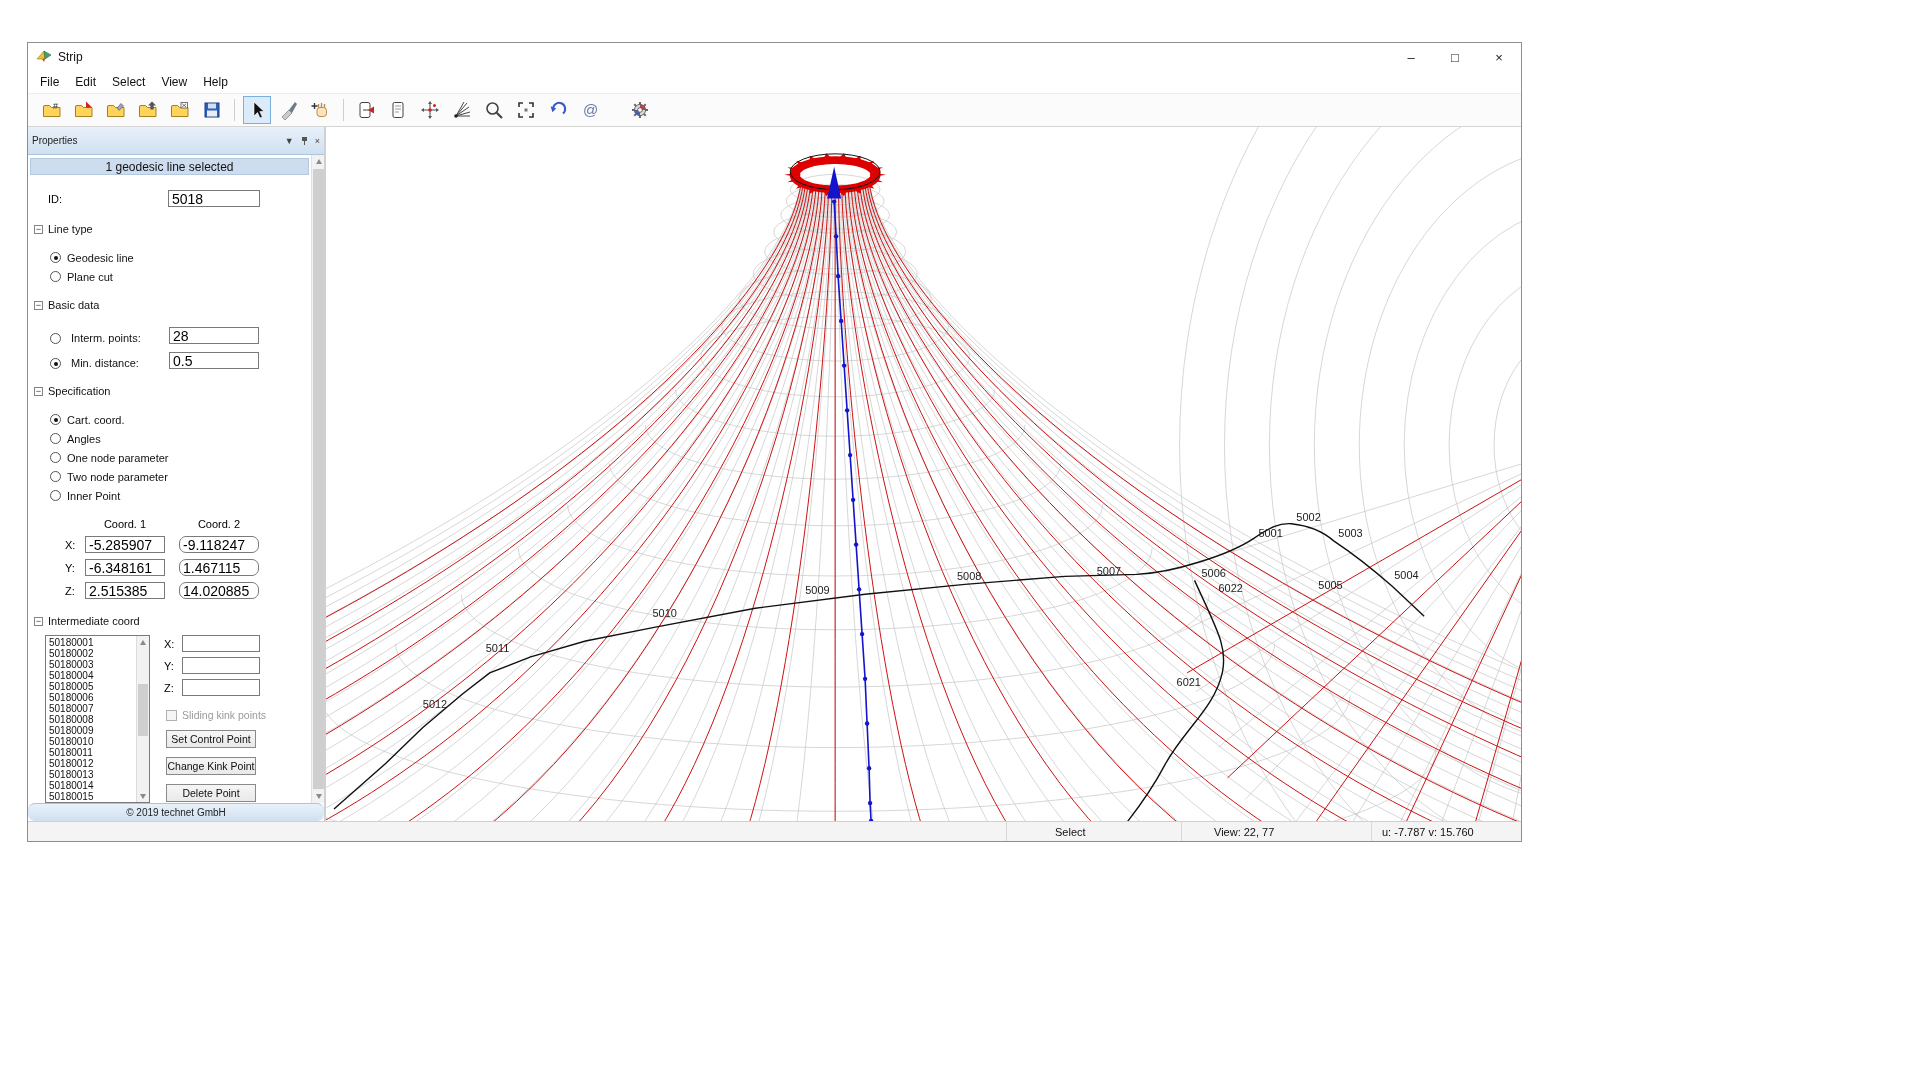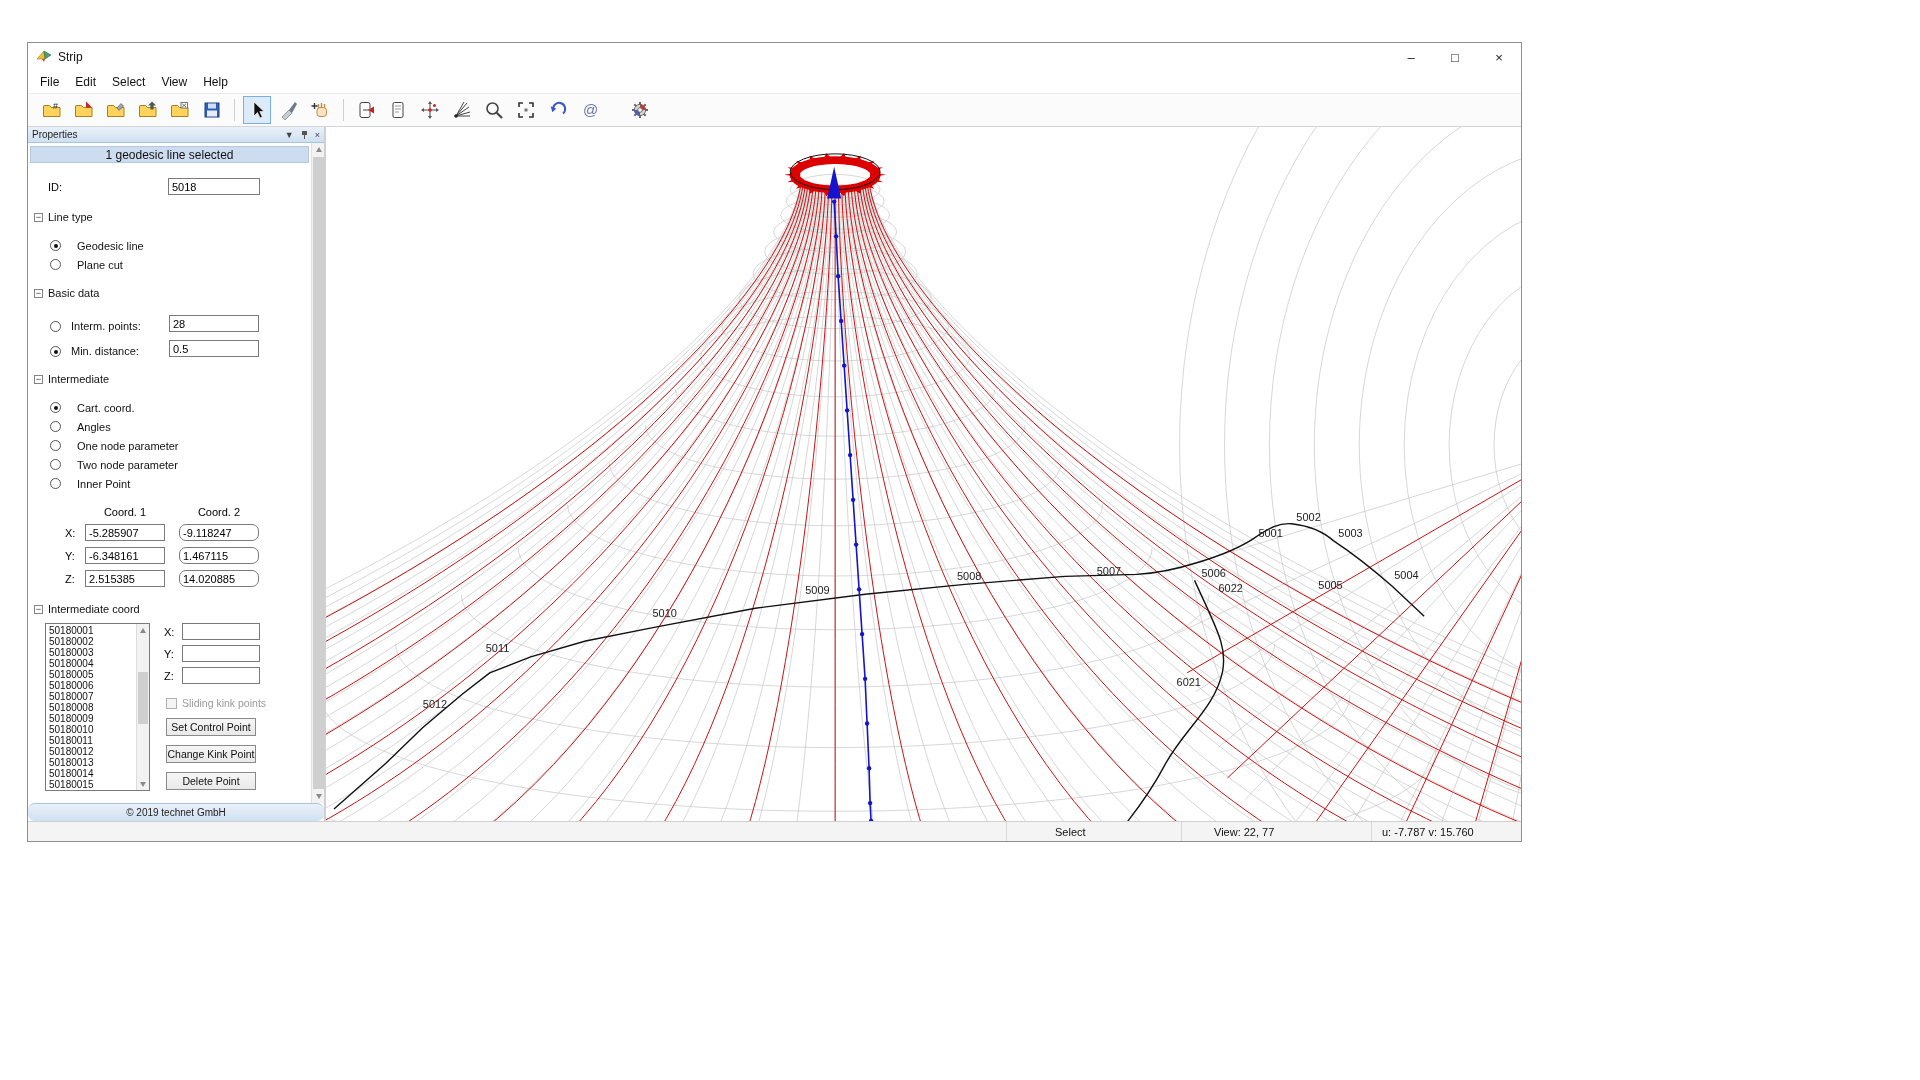--- a/index.html
+++ b/index.html
@@ -19,46 +19,46 @@
   .tbtn { width:28px; height:28px; display:flex; align-items:center; justify-content:center; margin:0 2px; border:1px solid transparent; }
   .tbtn.active { background:#dcebf9; border:1px solid #7ab0e0; }
   .tsep { width:1px; height:22px; background:#cfcfcf; margin:0 6px; }
   .tgap { width:18px; }
 
   
   .content { flex:1 1 auto; display:flex; min-height:0; }
 
   
   .props { width:298px; flex:0 0 auto; display:flex; flex-direction:column; border-right:2px solid #d0d0d0; background:#fff; }
-  .panel-header { height:16px; background:linear-gradient(#e9f1fa,#cfe0f1); border-bottom:1px solid #aac4de; display:flex; align-items:center; padding:0 4px; flex:0 0 auto; }
+  .panel-header { height:28px; background:linear-gradient(#e9f1fa,#cfe0f1); border-bottom:1px solid #aac4de; display:flex; align-items:center; padding:0 4px; flex:0 0 auto; }
   .panel-header .ph-title { font-size:10px; color:#222; }
   .ph-icons { margin-left:auto; display:flex; align-items:center; gap:6px; font-size:9px; color:#444; }
   .panel-footer { height:18px; background:linear-gradient(#e9f1fa,#cfe0f1); border-top:1px solid #aac4de; display:flex; align-items:center; justify-content:center; font-size:10px; color:#222; flex:0 0 auto;border-radius:7px; }
   .panel-body { flex:1 1 auto; position:relative; background:#fff; padding-right:13px; overflow:hidden; }
 
   .pscroll { position:absolute; right:0; top:0; bottom:0; width:13px; background:#f2f2f2; border-left:1px solid #e0e0e0; }
   .pscroll .arr { position:absolute; left:0; width:13px; height:13px; display:flex; align-items:center; justify-content:center; }
   .pscroll .arr.up { top:0; } .pscroll .arr.down { bottom:0; }
   .tri-up { width:0;height:0;border-left:3.5px solid transparent;border-right:3.5px solid transparent;border-bottom:5px solid #8a8a8a; }
   .tri-down { width:0;height:0;border-left:3.5px solid transparent;border-right:3.5px solid transparent;border-top:5px solid #8a8a8a; }
   .pscroll .thumb { position:absolute; left:1px; top:14px; bottom:14px; width:11px; background:#cfcfcf; }
 
   .banner { margin:3px 2px 0 2px; height:17px; background:#cdddef; border:1px solid #b3c9e0; display:flex; align-items:center; justify-content:center; font-size:12px; color:#111; }
 
   .row { display:flex; align-items:center; }
   .id-row { margin:15px 0 0 20px; }
   .id-row .lbl { width:120px; font-size:11px; }
-  input.field { height:17px; border:1px solid #7a7a7a; background:#fff; font-family:"Liberation Sans",sans-serif; font-size:11px; padding:0 3px; }
+  input.field { height:17px; border:1px solid #7a7a7a; background:#fff; font-family:"Liberation Sans",sans-serif; font-size:14px; padding:0 3px; }
   .id-row input { width:92px; }
 
   .group-header { display:flex; align-items:center; gap:5px; margin:16px 0 0 6px; }
   .expander { width:9px; height:9px; border:1px solid #848484; font-size:9px; line-height:7px; text-align:center; color:#333; background:#fff; flex:0 0 auto; }
   .gh-label { font-size:11px; color:#111; }
 
-  .radio-row { display:flex; align-items:center; gap:16px; margin:6px 0 0 22px; height:13px; }
+  .radio-row { display:flex; align-items:center; gap:6px; margin:6px 0 0 22px; height:13px; }
   .radio { width:11px; height:11px; border:1px solid #555; border-radius:50%; background:#fff; position:relative; flex:0 0 auto; }
   .radio.checked::after { content:""; position:absolute; left:2.5px; top:2.5px; width:4px; height:4px; border-radius:50%; background:#111; }
   .r-label { font-size:11px; color:#111; }
   .first-radio { margin-top:16px; }
 
   .rad-input-row { display:flex; align-items:flex-end; gap:10px; margin:7px 0 0 22px; height:18px; }
   .rad-input-row .r-label { width:88px; }
   .rad-input-row input { width:90px; }
 
   .coord-head { display:flex; margin:16px 0 0 57px; }
@@ -296,21 +296,21 @@
           <input class="field" value="28" style="">
         </div>
         <div class="rad-input-row">
           <span class="radio checked"></span>
           <span class="r-label">Min. distance:</span>
           <input class="field" value="0.5" style="">
         </div>
 
         <div class="group-header">
           <span class="expander">−</span>
-          <span class="gh-label">Intermediate</span>
+          <span class="gh-label">Specification</span>
         </div>
         <div class="radio-row first-radio">
           <span class="radio checked"></span>
           <span class="r-label">Cart. coord.</span>
         </div>
         <div class="radio-row">
           <span class="radio"></span>
           <span class="r-label">Angles</span>
         </div>
         <div class="radio-row">

